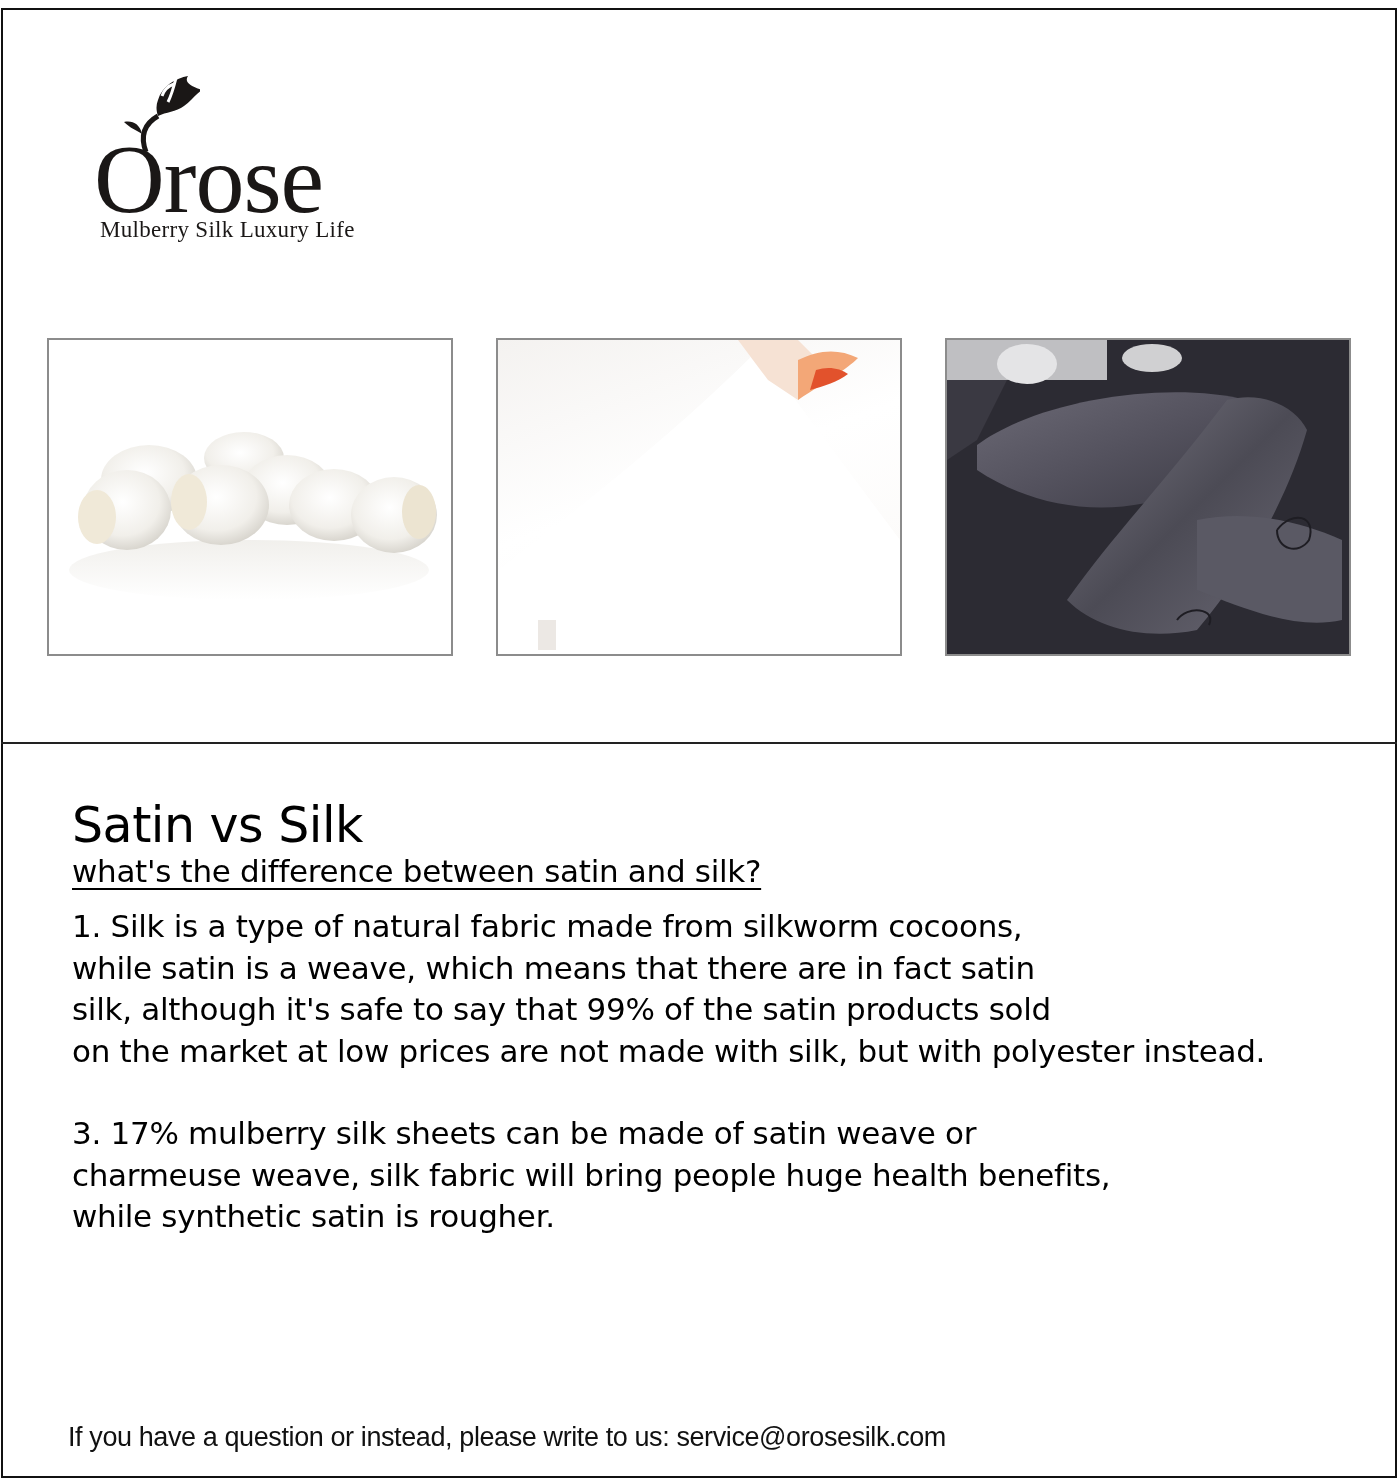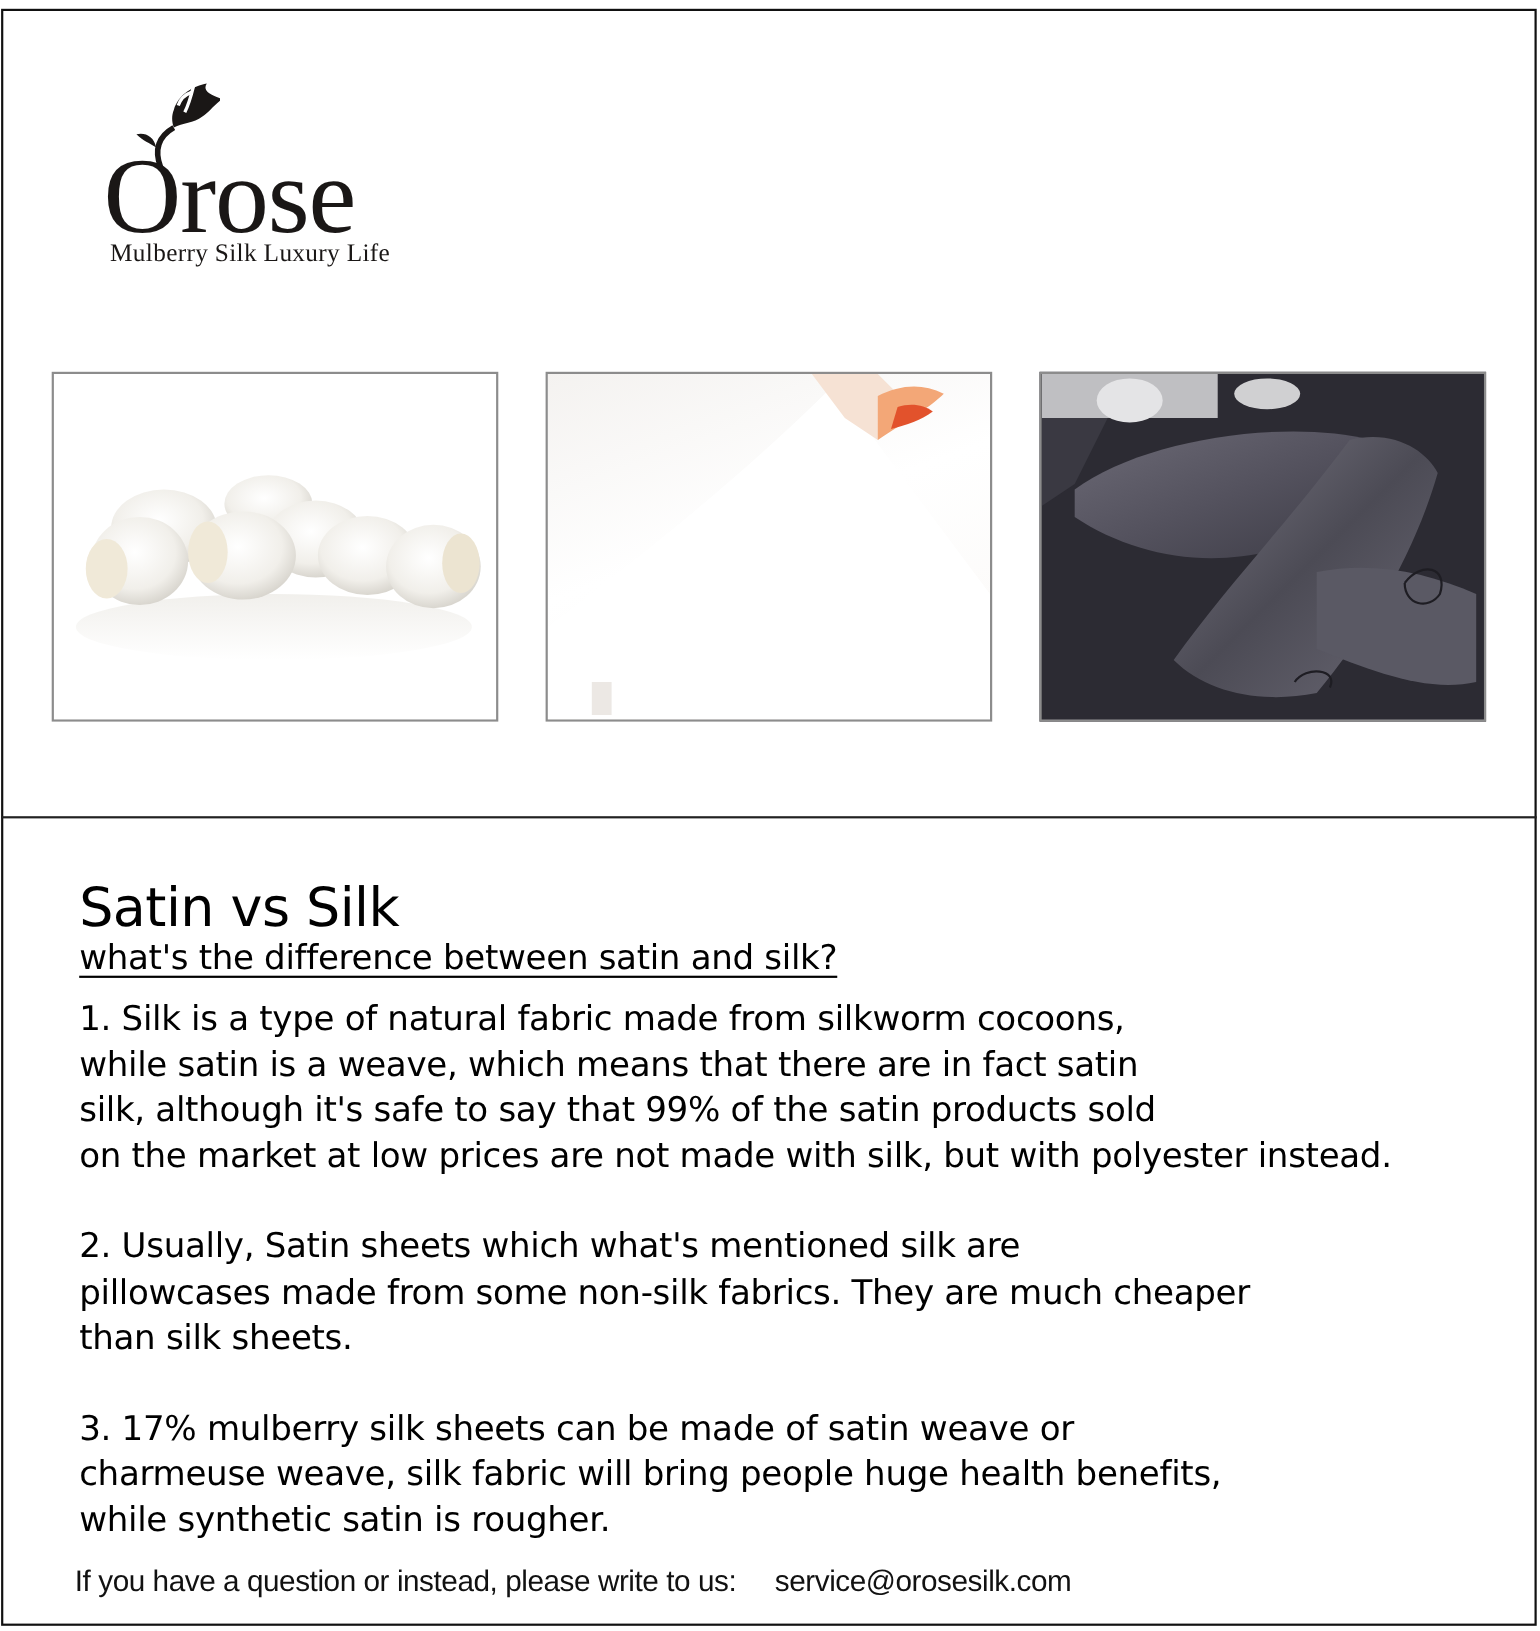--- a/index.html
+++ b/index.html
@@ -15,21 +15,21 @@
   .photo { position: absolute; top: 338px; width: 406px; height: 318px; border: 2px solid #8c8c8c; box-sizing: border-box; overflow: hidden; }
   .photo-1 { left: 47px; background: #fff; }
   .photo-2 { left: 496px; background: linear-gradient(160deg, #f4f2f0 0%, #ffffff 45%, #faf8f6 100%); }
   .photo-3 { left: 945px; background: #302f37; }
   
   .content { position: absolute; left: 72px; top: 800px; width: 1300px; }
   .title { font-size: 49px; line-height: 52px; margin: 0; font-weight: normal; letter-spacing: -0.5px; }
   .subtitle { font-size: 31px; line-height: 38px; text-decoration: underline; text-underline-offset: 6px; text-decoration-thickness: 2px; margin-bottom: 16px; letter-spacing: -0.3px; }
   .para { font-size: 31px; line-height: 41.5px; letter-spacing: -0.3px; white-space: pre-line; margin: 0 0 41px 0; }
   .footer { position: absolute; left: 68px; top: 1422px; font-family: "Liberation Sans", sans-serif; font-size: 27px; letter-spacing: -0.4px; white-space: nowrap; color: #111; }
-  .footer-email { color: #111; text-decoration: none; margin-left: 28px; }
+  .footer-email { color: #111; text-decoration: none; }
 </style>
 </head>
 <body>
 
 <div class="frame"></div>
 <div class="divider"></div>
 
 <div class="logo">
   <svg class="logo-rose" viewBox="0 0 90 88">
 
@@ -110,23 +110,20 @@
   </svg>
 </div>
 
 <div class="content">
   <h1 class="title">Satin vs Silk</h1>
   <div class="subtitle">what's the difference between satin and silk?</div>
   <p class="para">1. Silk is a type of natural fabric made from silkworm cocoons,
 while satin is a weave, which means that there are in fact satin
 silk, although it's safe to say that 99% of the satin products sold
 on the market at low prices are not made with silk, but with polyester instead.</p>
-  <p class="para">2. Usually, Satin sheets which what's mentioned silk are
-pillowcases made from some non-silk fabrics. They are much cheaper
-than silk sheets.</p>
   <p class="para">3. 17% mulberry silk sheets can be made of satin weave or
 charmeuse weave, silk fabric will bring people huge health benefits,
 while synthetic satin is rougher.</p>
 </div>
 
 <div class="footer">
   <span>If you have a question or instead, please write to us: </span><a class="footer-email">service@orosesilk.com</a>
 </div>
 
 </body></html>

